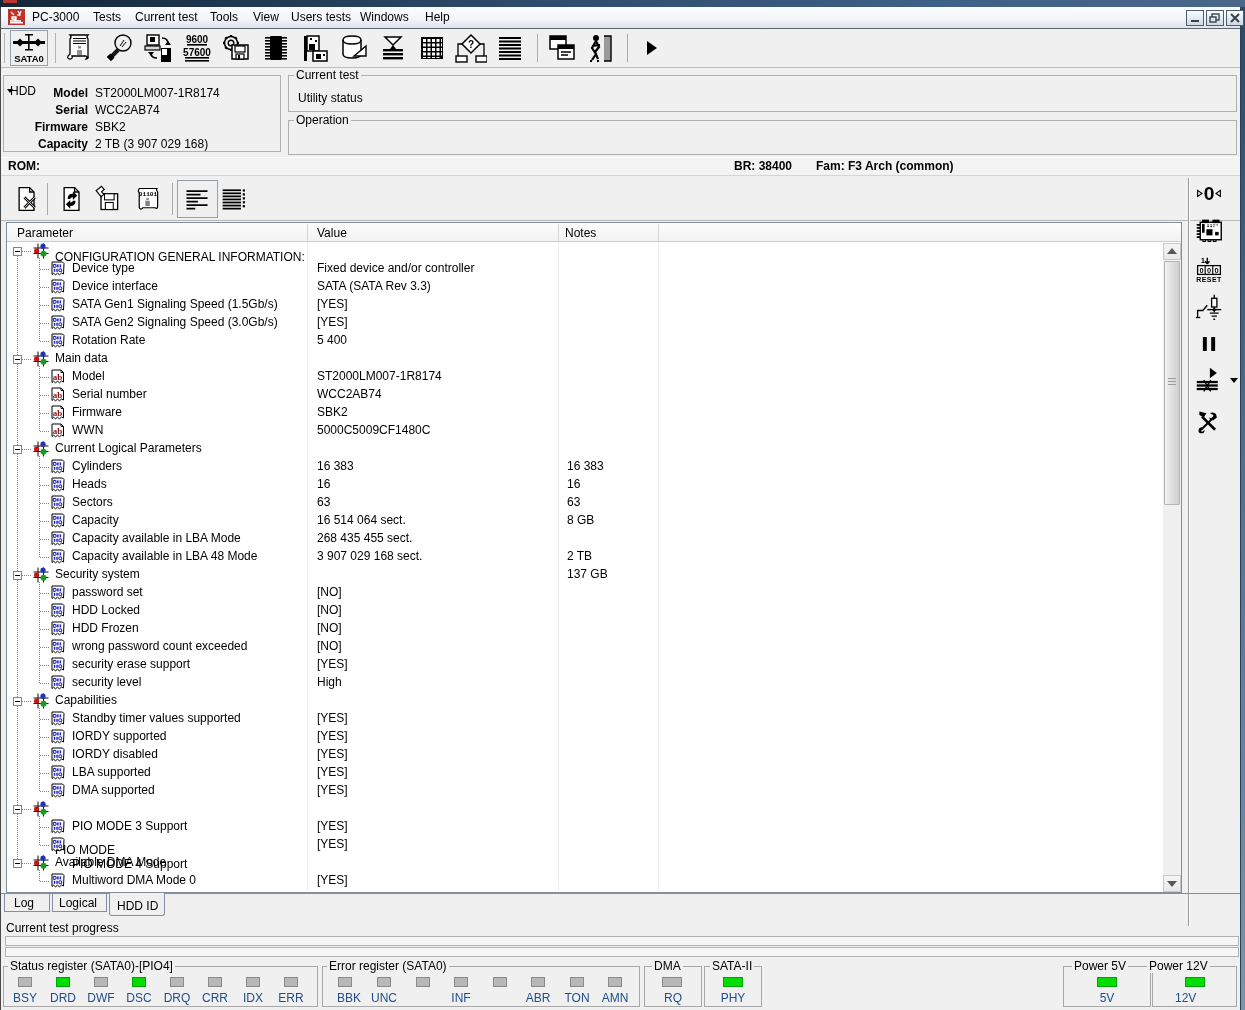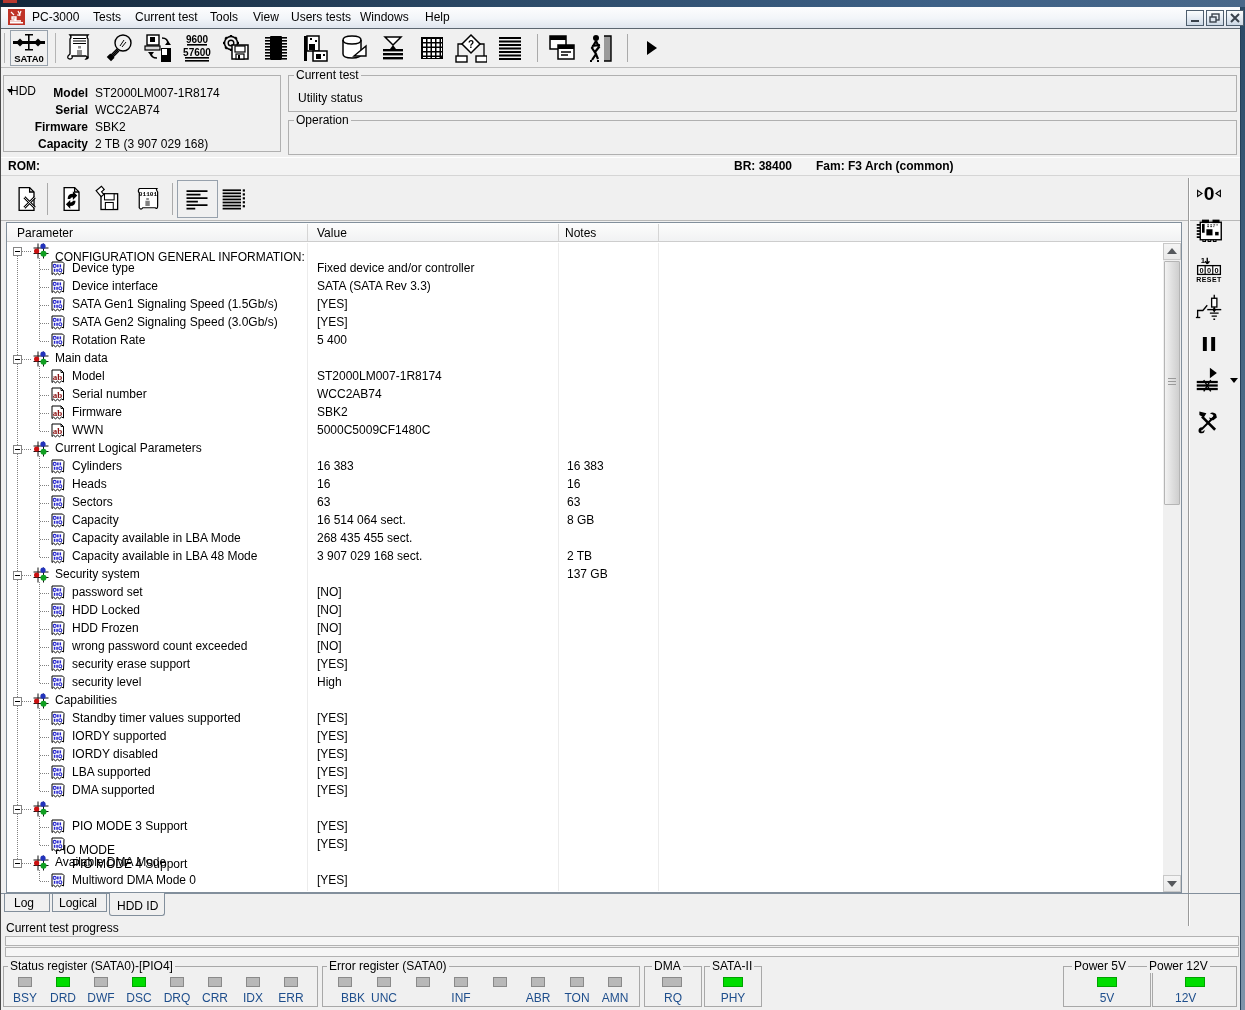--- a/index.html
+++ b/index.html
@@ -469,21 +469,21 @@
 <div class="abs t13 blue" style="left:157px;top:991px;width:40px;text-align:center;">DRQ</div>
 <div class="led" style="left:208px;top:977px;"></div>
 <div class="abs t13 blue" style="left:195px;top:991px;width:40px;text-align:center;">CRR</div>
 <div class="led" style="left:246px;top:977px;"></div>
 <div class="abs t13 blue" style="left:233px;top:991px;width:40px;text-align:center;">IDX</div>
 <div class="led" style="left:284px;top:977px;"></div>
 <div class="abs t13 blue" style="left:271px;top:991px;width:40px;text-align:center;">ERR</div>
 <div class="gbox" style="left:322px;top:966px;width:318px;height:41px;border-color:#a8a8a8;"></div>
 <div class="glab" style="left:327px;top:959px;">Error register (SATA0)</div>
 <div class="led" style="left:338px;top:977px;"></div>
-<div class="abs t13 blue" style="left:325px;top:991px;width:40px;text-align:right;">BBK</div>
+<div class="abs t13 blue" style="left:337px;top:991px;width:40px;text-align:left;">BBK</div>
 <div class="led" style="left:377px;top:977px;"></div>
 <div class="abs t13 blue" style="left:364px;top:991px;width:40px;text-align:center;">UNC</div>
 <div class="led" style="left:416px;top:977px;"></div>
 <div class="led" style="left:454px;top:977px;"></div>
 <div class="abs t13 blue" style="left:441px;top:991px;width:40px;text-align:center;">INF</div>
 <div class="led" style="left:493px;top:977px;"></div>
 <div class="led" style="left:531px;top:977px;"></div>
 <div class="abs t13 blue" style="left:518px;top:991px;width:40px;text-align:center;">ABR</div>
 <div class="led" style="left:570px;top:977px;"></div>
 <div class="abs t13 blue" style="left:557px;top:991px;width:40px;text-align:center;">TON</div>

